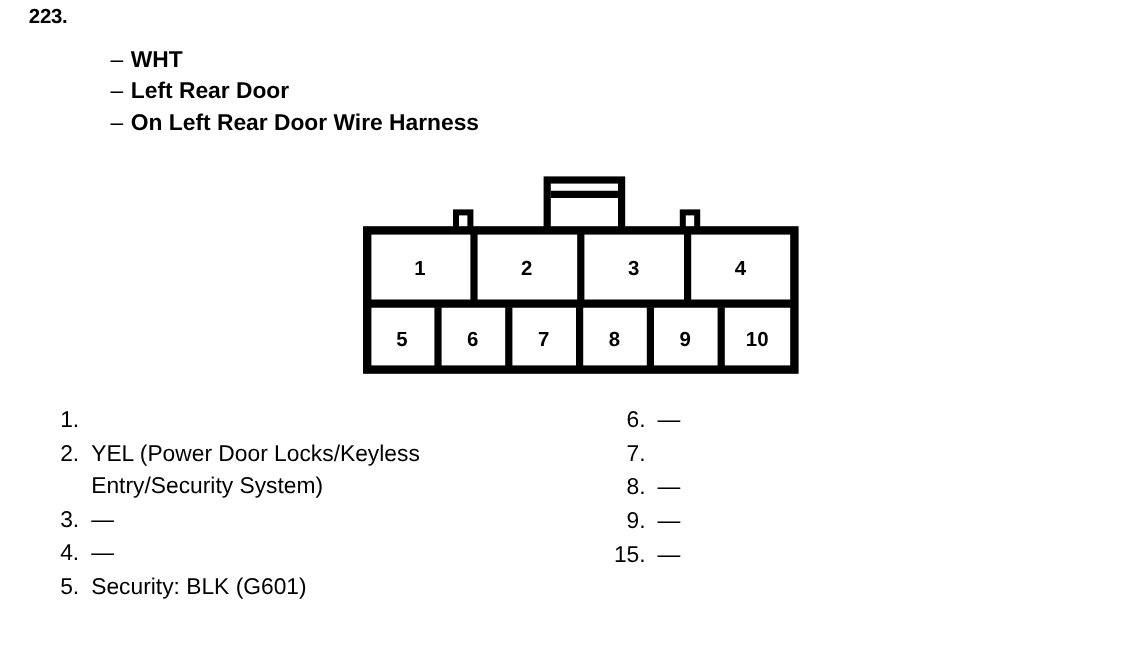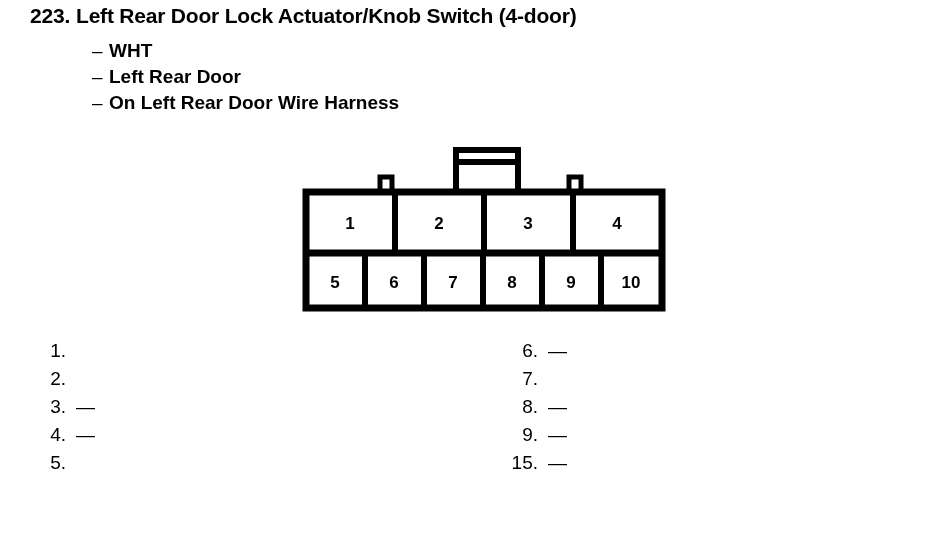--- a/index.html
+++ b/index.html
@@ -22,24 +22,23 @@
   .header {
     position: absolute;
     left: 24px;
     top: 4px;
     width: 900px;
   }
   .title-row {
     display: flex;
     align-items: baseline;
     font-weight: bold;
-    font-size: 21px;
+    font-size: 17px;
     letter-spacing: -0.2px;
     white-space: nowrap;
-    text-align: center;
   }
   .title-num {
     width: 52px;
     flex: 0 0 52px;
   }
   .title-text {
     flex: 0 1 auto;
   }
 
   .bullets {
@@ -105,21 +104,20 @@
   .item-text.dash {
     letter-spacing: 0;
   }
 </style>
 </head>
 <body>
 
 <div class="header">
   <div class="title-row">
     <span class="title-num">223.</span>
-    <span class="title-text">Left Rear Door Lock Actuator/Knob Switch (4-door)</span>
   </div>
 </div>
 
 <div class="bullets">
   <div class="bullet-row">
     <span class="bullet-dash">–</span>
     <span class="bullet-text">WHT</span>
   </div>
   <div class="bullet-row">
     <span class="bullet-dash">–</span>
@@ -175,31 +173,33 @@
 
   </svg>
 </div>
 
 <div class="list list-left">
   <div class="list-item">
     <span class="item-num">1.</span>
   </div>
   <div class="list-item">
     <span class="item-num">2.</span>
+    <span class="item-text">YEL (Power Door Locks/Keyless Entry/Security System)</span>
   </div>
   <div class="list-item">
     <span class="item-num">3.</span>
     <span class="item-text dash">—</span>
   </div>
   <div class="list-item">
     <span class="item-num">4.</span>
     <span class="item-text dash">—</span>
   </div>
   <div class="list-item">
     <span class="item-num">5.</span>
+    <span class="item-text">Security: BLK (G601)</span>
   </div>
 </div>
 
 <div class="list list-right">
   <div class="list-item">
     <span class="item-num">6.</span>
     <span class="item-text dash">—</span>
   </div>
   <div class="list-item">
     <span class="item-num">7.</span>

